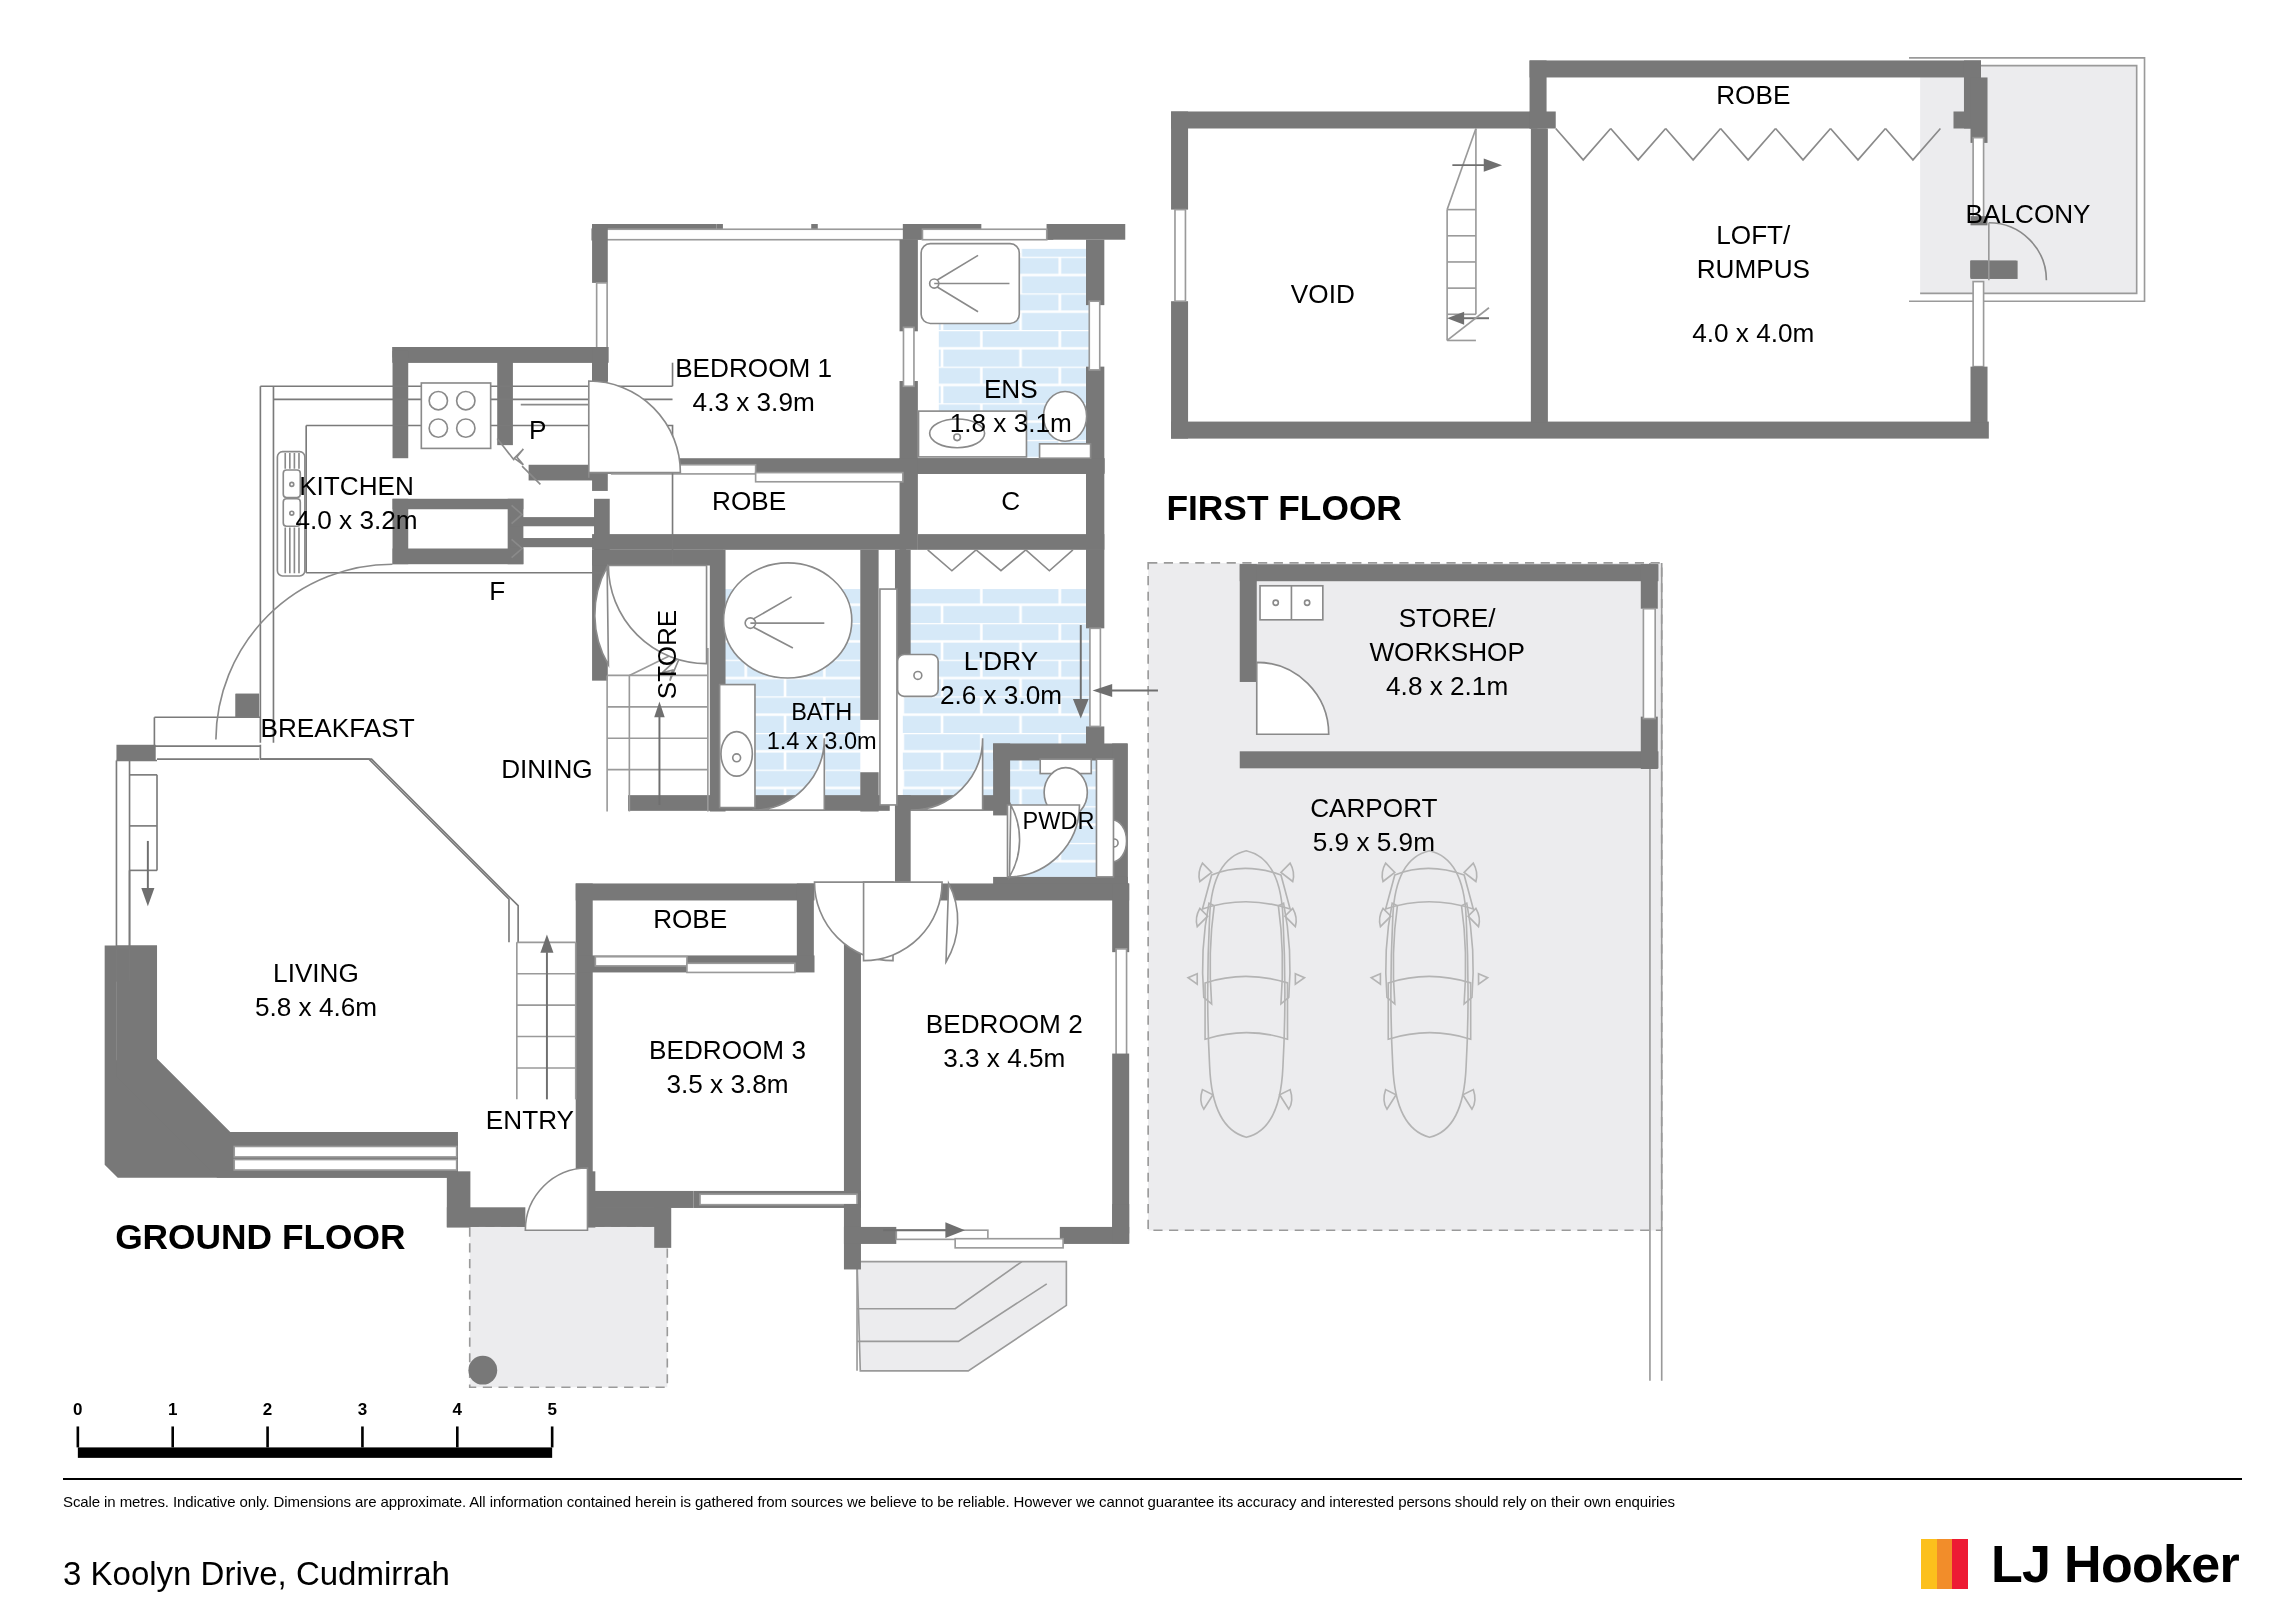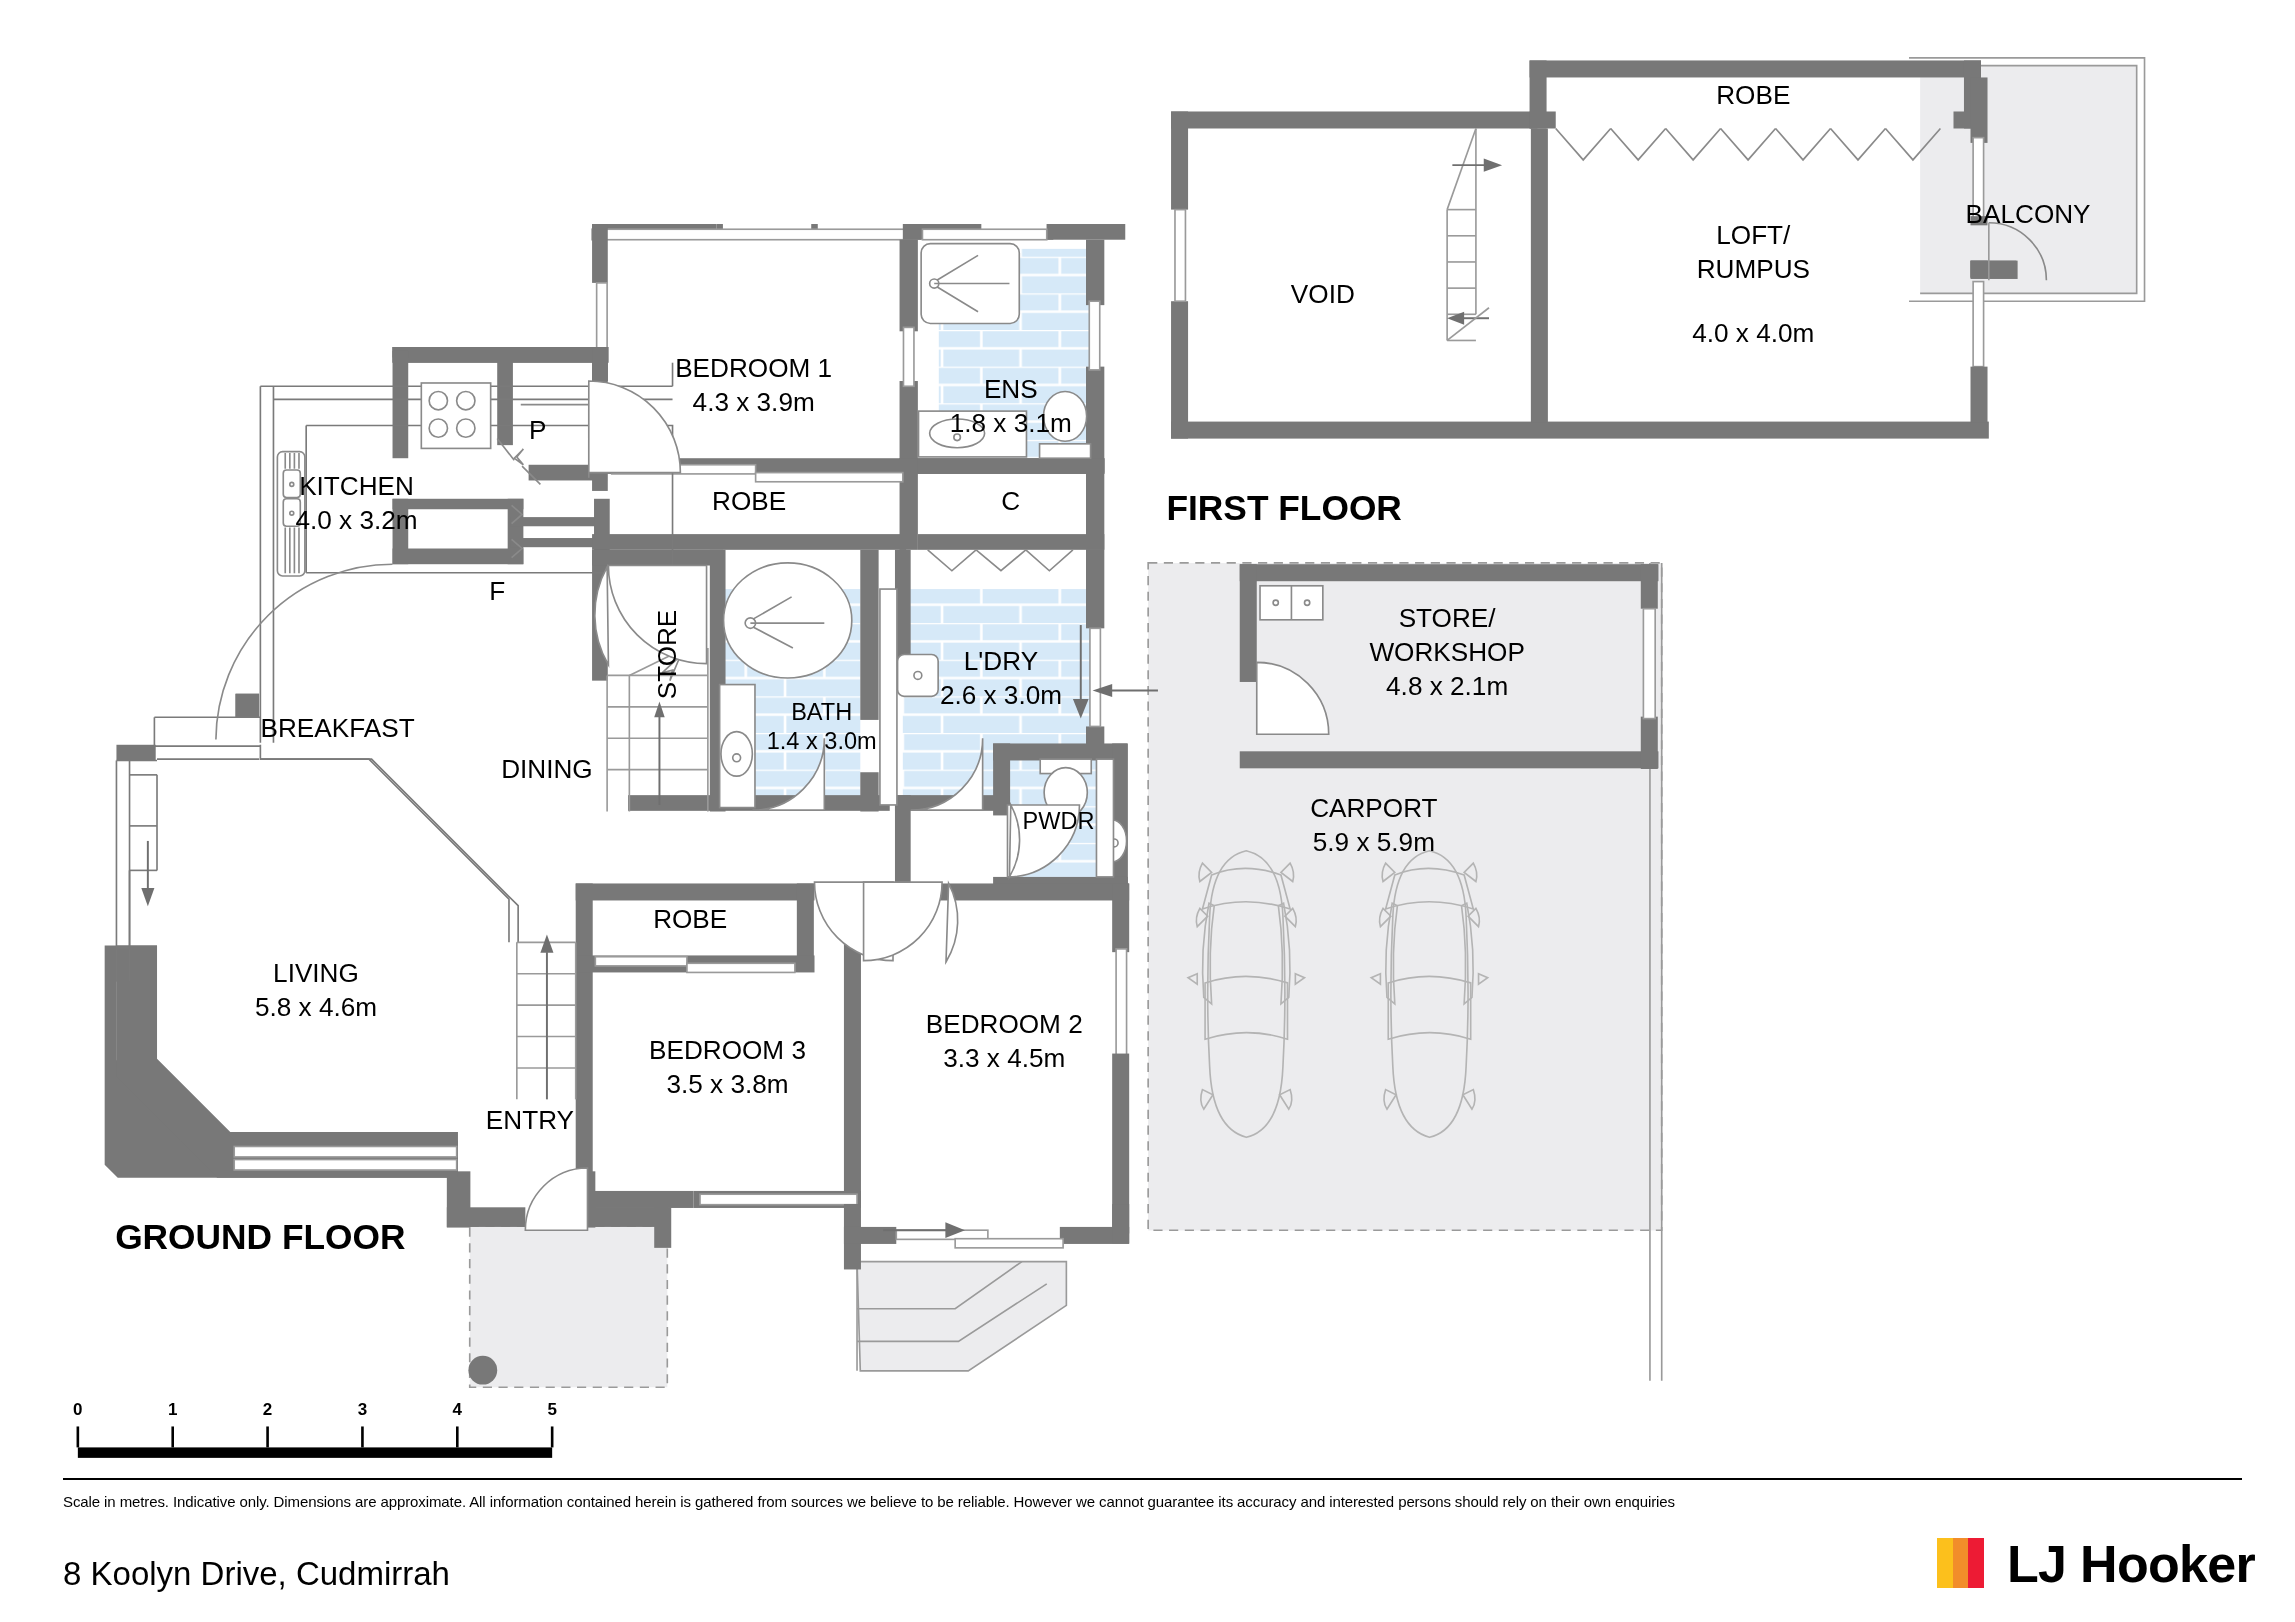--- a/index.html
+++ b/index.html
@@ -82,23 +82,24 @@
     position: absolute;
     left: 63px;
     top: 1555px;
     font-family: "Liberation Sans", sans-serif;
     font-size: 33px;
     color: #000000;
     white-space: nowrap;
   }
   #logo {
     position: absolute;
-    right: 40px;
+    right: 56px;
     top: 1538px;
     display: flex;
+    align-items: center;
     gap: 23px;
   }
   #logo-bars { display: flex; height: 50px; }
   #logo-bars span { display: block; width: 15.7px; height: 100%; }
   #logo-text {
     font-family: "Liberation Sans", sans-serif;
     font-size: 52px;
     font-weight: bold;
     color: #000000;
     letter-spacing: -0.7px;
@@ -628,21 +629,21 @@
     <text class="scalenum" x="699" y="2162">4</text>
     <text class="scalenum" x="844" y="2162">5</text>
   </g>
 </svg>
 </div>
 
 <div class="hline-sep"></div>
 
 <div id="disclaimer">Scale in metres. Indicative only. Dimensions are approximate. All information contained herein is gathered from sources we believe to be reliable. However we cannot guarantee its accuracy and interested persons should rely on their own enquiries</div>
 
-<div id="address">8 Koolyn Drive, Cudmirrah</div>
+<div id="address">3 Koolyn Drive, Cudmirrah</div>
 
 <div id="logo">
   <div id="logo-bars">
     <span style="background:#FCC01C"></span>
     <span style="background:#F28D2A"></span>
     <span style="background:#ED1B34"></span>
   </div>
   <div id="logo-text">LJ Hooker</div>
 </div>
 

